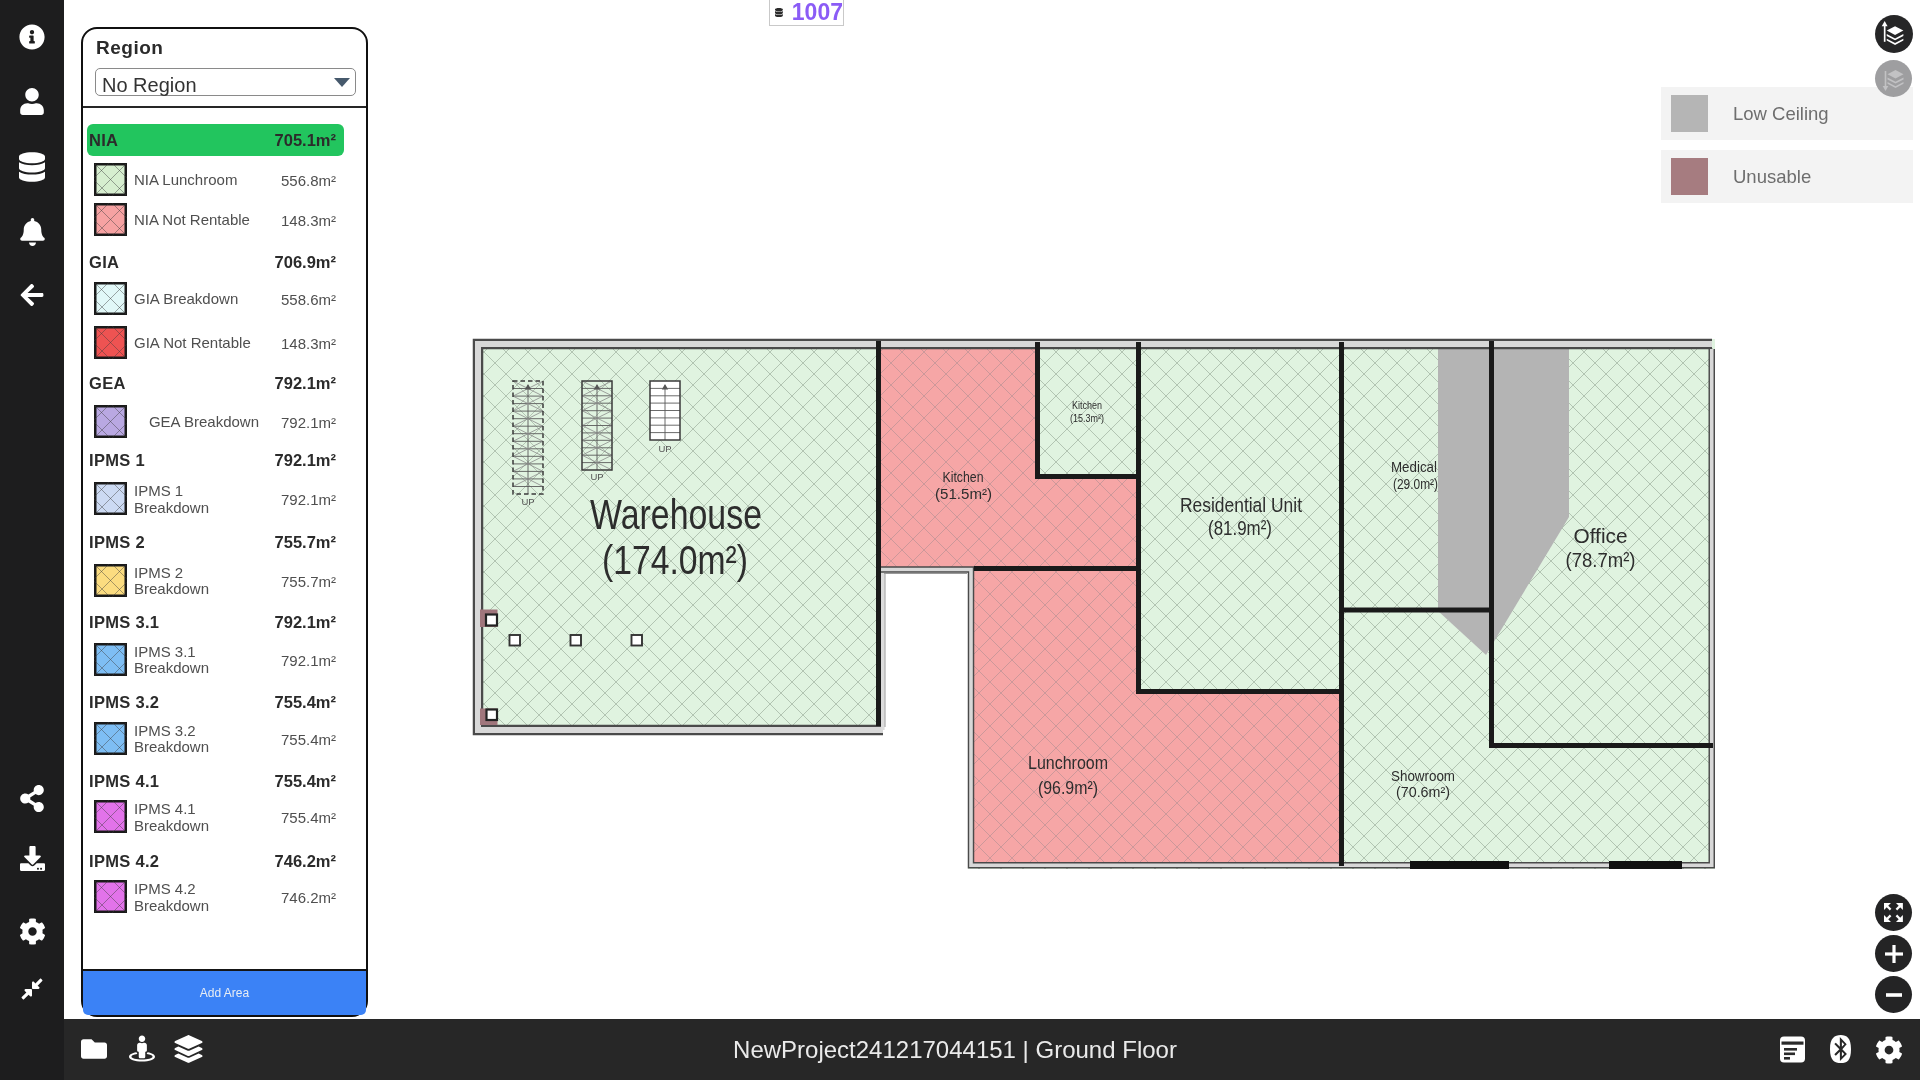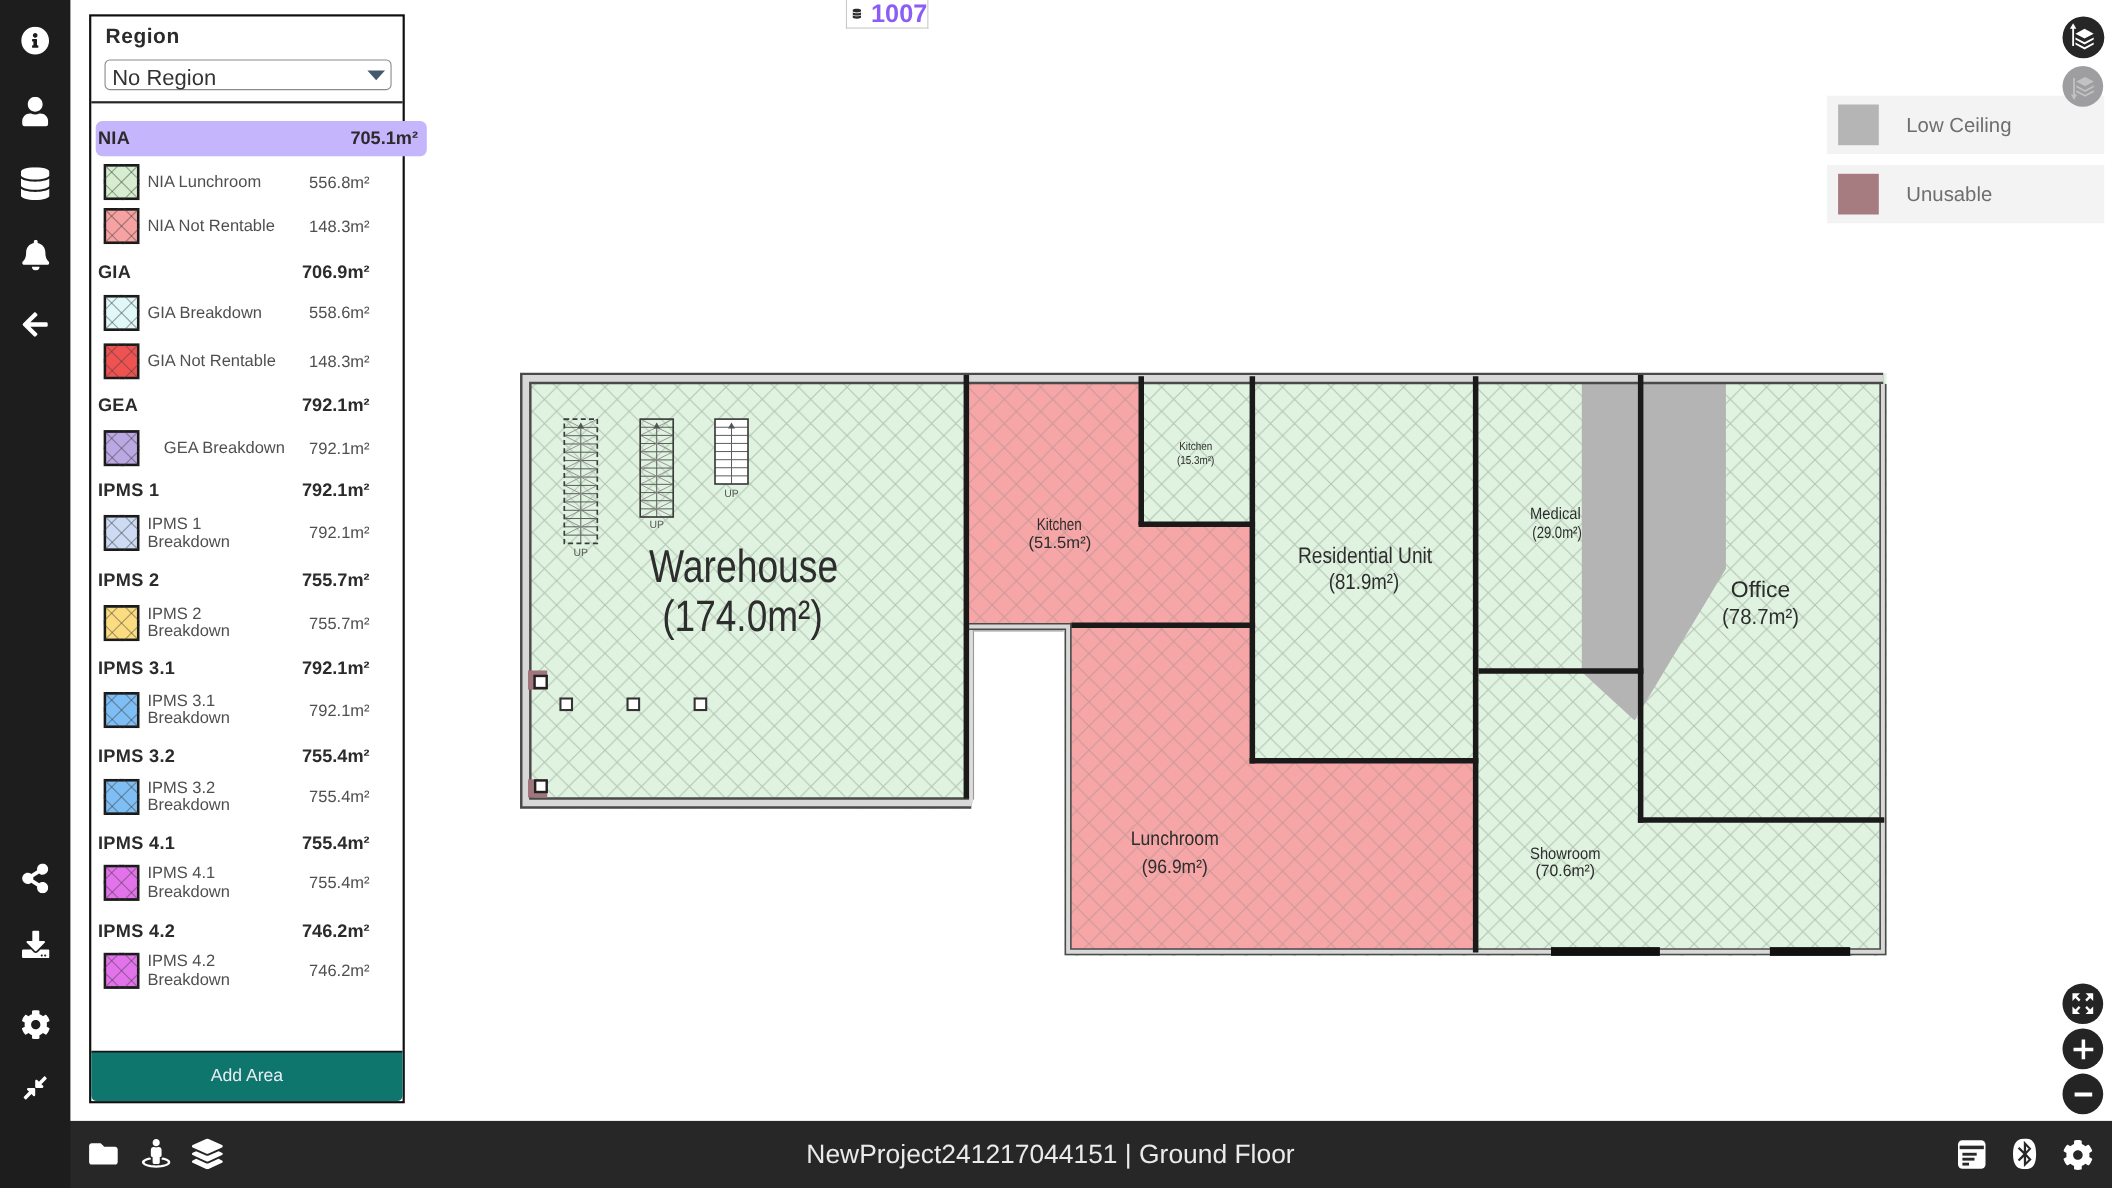--- a/index.html
+++ b/index.html
@@ -2,36 +2,36 @@
 <html><head>
 <meta charset="utf-8">
 <style>
   html,body{margin:0;padding:0;width:1920px;height:1080px;overflow:hidden;background:#fff;
     font-family:"Liberation Sans", sans-serif;}
   .abs{position:absolute;z-index:7;}
   #plan{position:absolute;left:0;top:0;z-index:1;}
   #sidebar{position:absolute;left:0;top:0;width:64px;height:1080px;background:#1d1d1e;z-index:6;}
   #botbar{position:absolute;left:0;top:1019px;width:1920px;height:61px;background:#272727;z-index:5;}
   .sico{position:absolute;left:0;width:64px;display:flex;justify-content:center;}
-  #panel{position:absolute;left:81px;top:13px;width:283px;height:986px;background:#fff;
-    border:2.5px solid #101010;border-radius:0;z-index:10;}
+  #panel{position:absolute;left:81px;top:27px;width:283px;height:986px;background:#fff;
+    border:2.5px solid #101010;border-radius:16px;z-index:10;}
   #panel .title{position:absolute;left:13px;top:8px;font-size:19px;font-weight:bold;color:#2b2b2b;letter-spacing:.5px;}
   #dropdown{position:absolute;left:12px;top:39px;width:259px;height:26px;border:1.5px solid #8a8a8a;border-radius:5px;}
   #dropdown .dtext{position:absolute;left:6px;top:5px;font-size:20px;color:#333;}
   #dropdown .caret{position:absolute;right:5px;top:9px;width:0;height:0;border-left:8px solid transparent;border-right:8px solid transparent;border-top:9px solid #46596c;}
   #pdivider{position:absolute;left:0px;top:77px;width:100%;border-top:2px solid #262626;}
   .grow{position:absolute;left:4px;width:257px;height:32px;}
   .grow .gname{position:absolute;left:2px;top:50%;transform:translateY(-50%);font-size:16.5px;font-weight:bold;color:#2b2b2b;letter-spacing:.3px;}
   .grow .gval{position:absolute;right:8px;top:50%;transform:translateY(-50%);font-size:16.5px;font-weight:bold;color:#2b2b2b;}
   .irow{position:absolute;left:4px;width:257px;height:34px;}
   .irow .sw{position:absolute;left:7px;top:0px;}
   .irow .lname{position:absolute;left:47px;top:50%;transform:translateY(-50%);font-size:15px;color:#4f4f4f;line-height:16.5px;width:125px;}
   .irow .lval{position:absolute;right:8px;top:50%;transform:translateY(-50%);font-size:15px;color:#4f4f4f;}
-  #addarea{position:absolute;left:0;bottom:0;width:100%;height:46px;background:#0f766e;color:#e8edf4;border-top:2px solid #151515;box-sizing:border-box;
-    font-size:16px;display:flex;align-items:center;justify-content:center;border-radius:0 0 5px 5px;}
+  #addarea{position:absolute;left:0;bottom:0;width:100%;height:46px;background:#3b82f6;color:#e8edf4;border-top:2px solid #151515;box-sizing:border-box;
+    font-size:12px;display:flex;align-items:center;justify-content:center;border-radius:0 0 5px 5px;}
   #badge{position:absolute;left:769px;top:0;width:73px;height:25px;background:#fff;border:1px solid #c9c9c9;border-top:none;z-index:7;display:flex;align-items:center;}
   #badge .num{font-size:23px;font-weight:bold;color:#8b5cf6;margin-left:9px;}
   .circbtn{position:absolute;border-radius:50%;display:flex;align-items:center;justify-content:center;z-index:7;}
   .legend{position:absolute;width:252px;height:53px;background:#f3f3f3;z-index:6;display:flex;align-items:center;}
   .legend .lsw{width:37px;height:37px;margin-left:10px;}
   .legend .ltxt{margin-left:25px;font-size:18.5px;color:#6e6e6e;}
   #title{position:absolute;top:1036px;left:0px;width:1910px;text-align:center;font-size:24px;color:#eaeaea;z-index:6;}
 </style>
 </head>
 <body>
@@ -234,21 +234,21 @@
 </div>
 
 <div id="panel">
   <div class="title">Region</div>
   <div id="dropdown">
       <span class="dtext">No Region</span>
       <span class="caret"></span>
     </div>
   <div id="pdivider"></div>
   <div id="rows">
-<div class="grow" style="top:95.2px;background:#c4b5fd;border-radius:6px;padding-left:44px;">
+<div class="grow" style="top:95.2px;background:#22c55e;border-radius:6px;">
         <span class="gname">NIA</span>
         <span class="gval">705.1m²</span>
       </div>
 <div class="irow" style="top:133.7px;">
         <svg class="sw" width="33" height="33">
           <rect x="1.25" y="1.25" width="30.5" height="30.5" fill="#d6eecf" stroke="#1a1a1a" stroke-width="2.5"></rect>
           <g stroke="rgba(60,60,60,0.45)" stroke-width="1">
             <line x1="1" y1="1" x2="32" y2="32"></line>
             <line x1="32" y1="1" x2="1" y2="32"></line>
             <line x1="17" y1="-1" x2="34" y2="16"></line>

